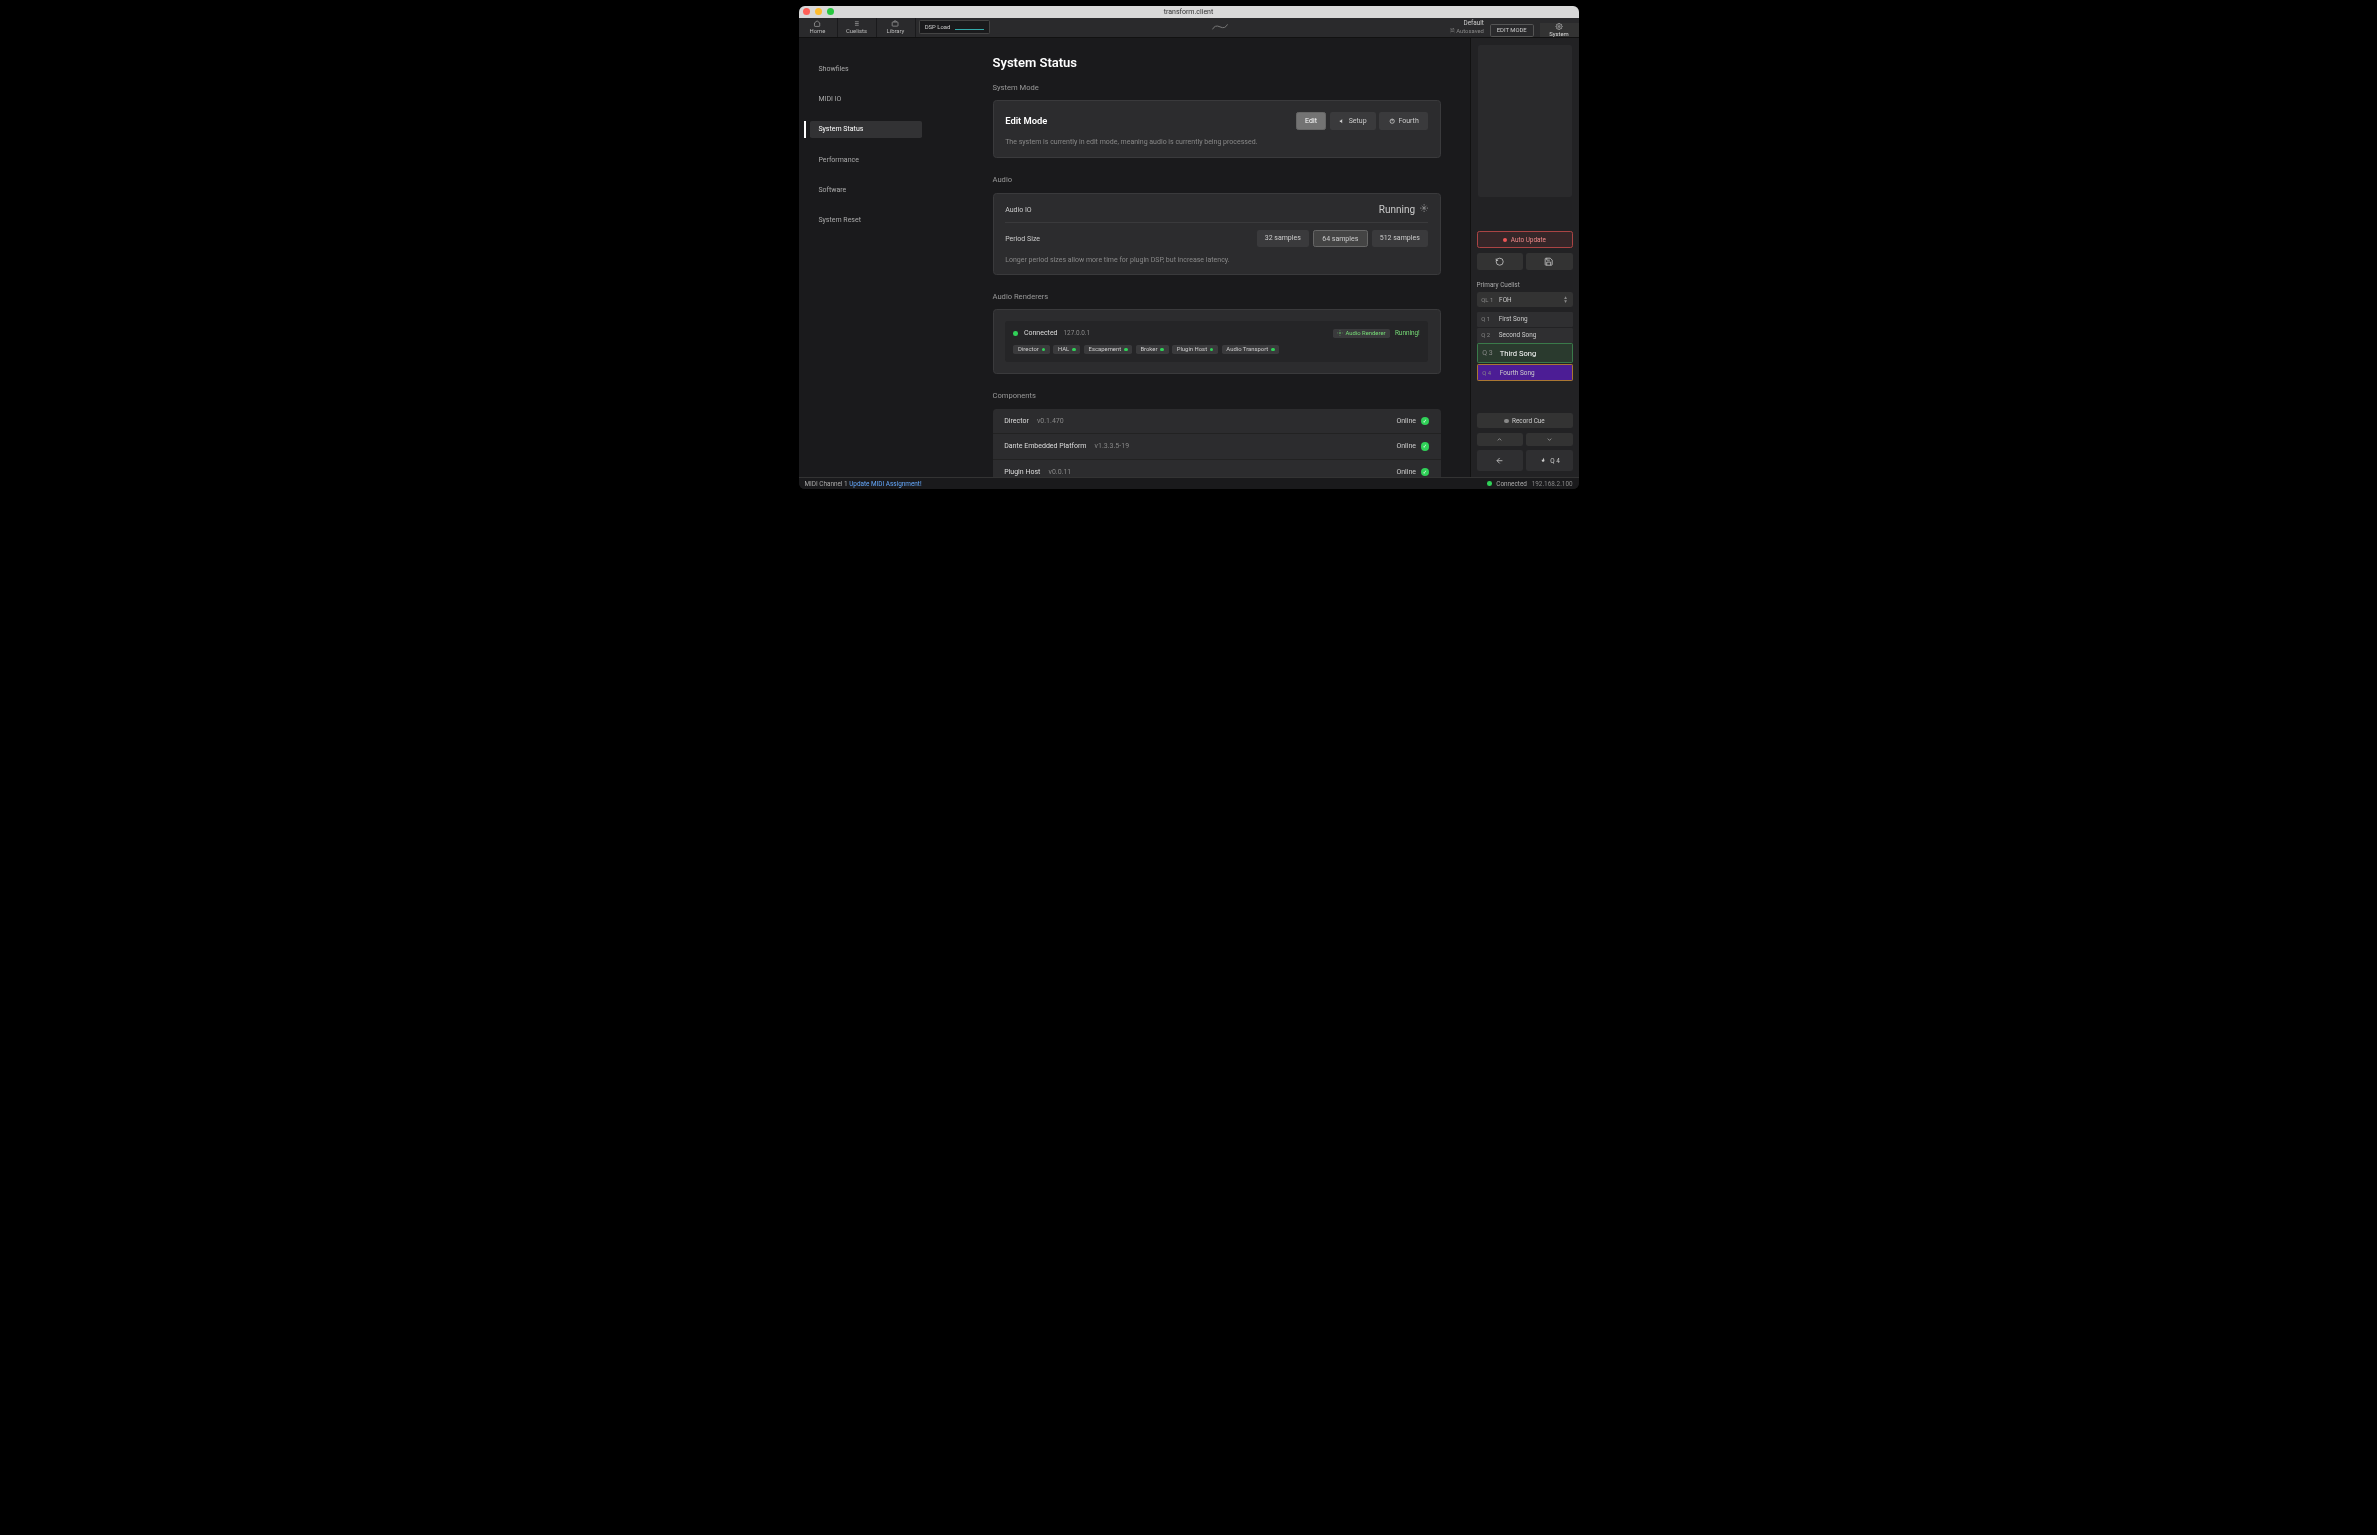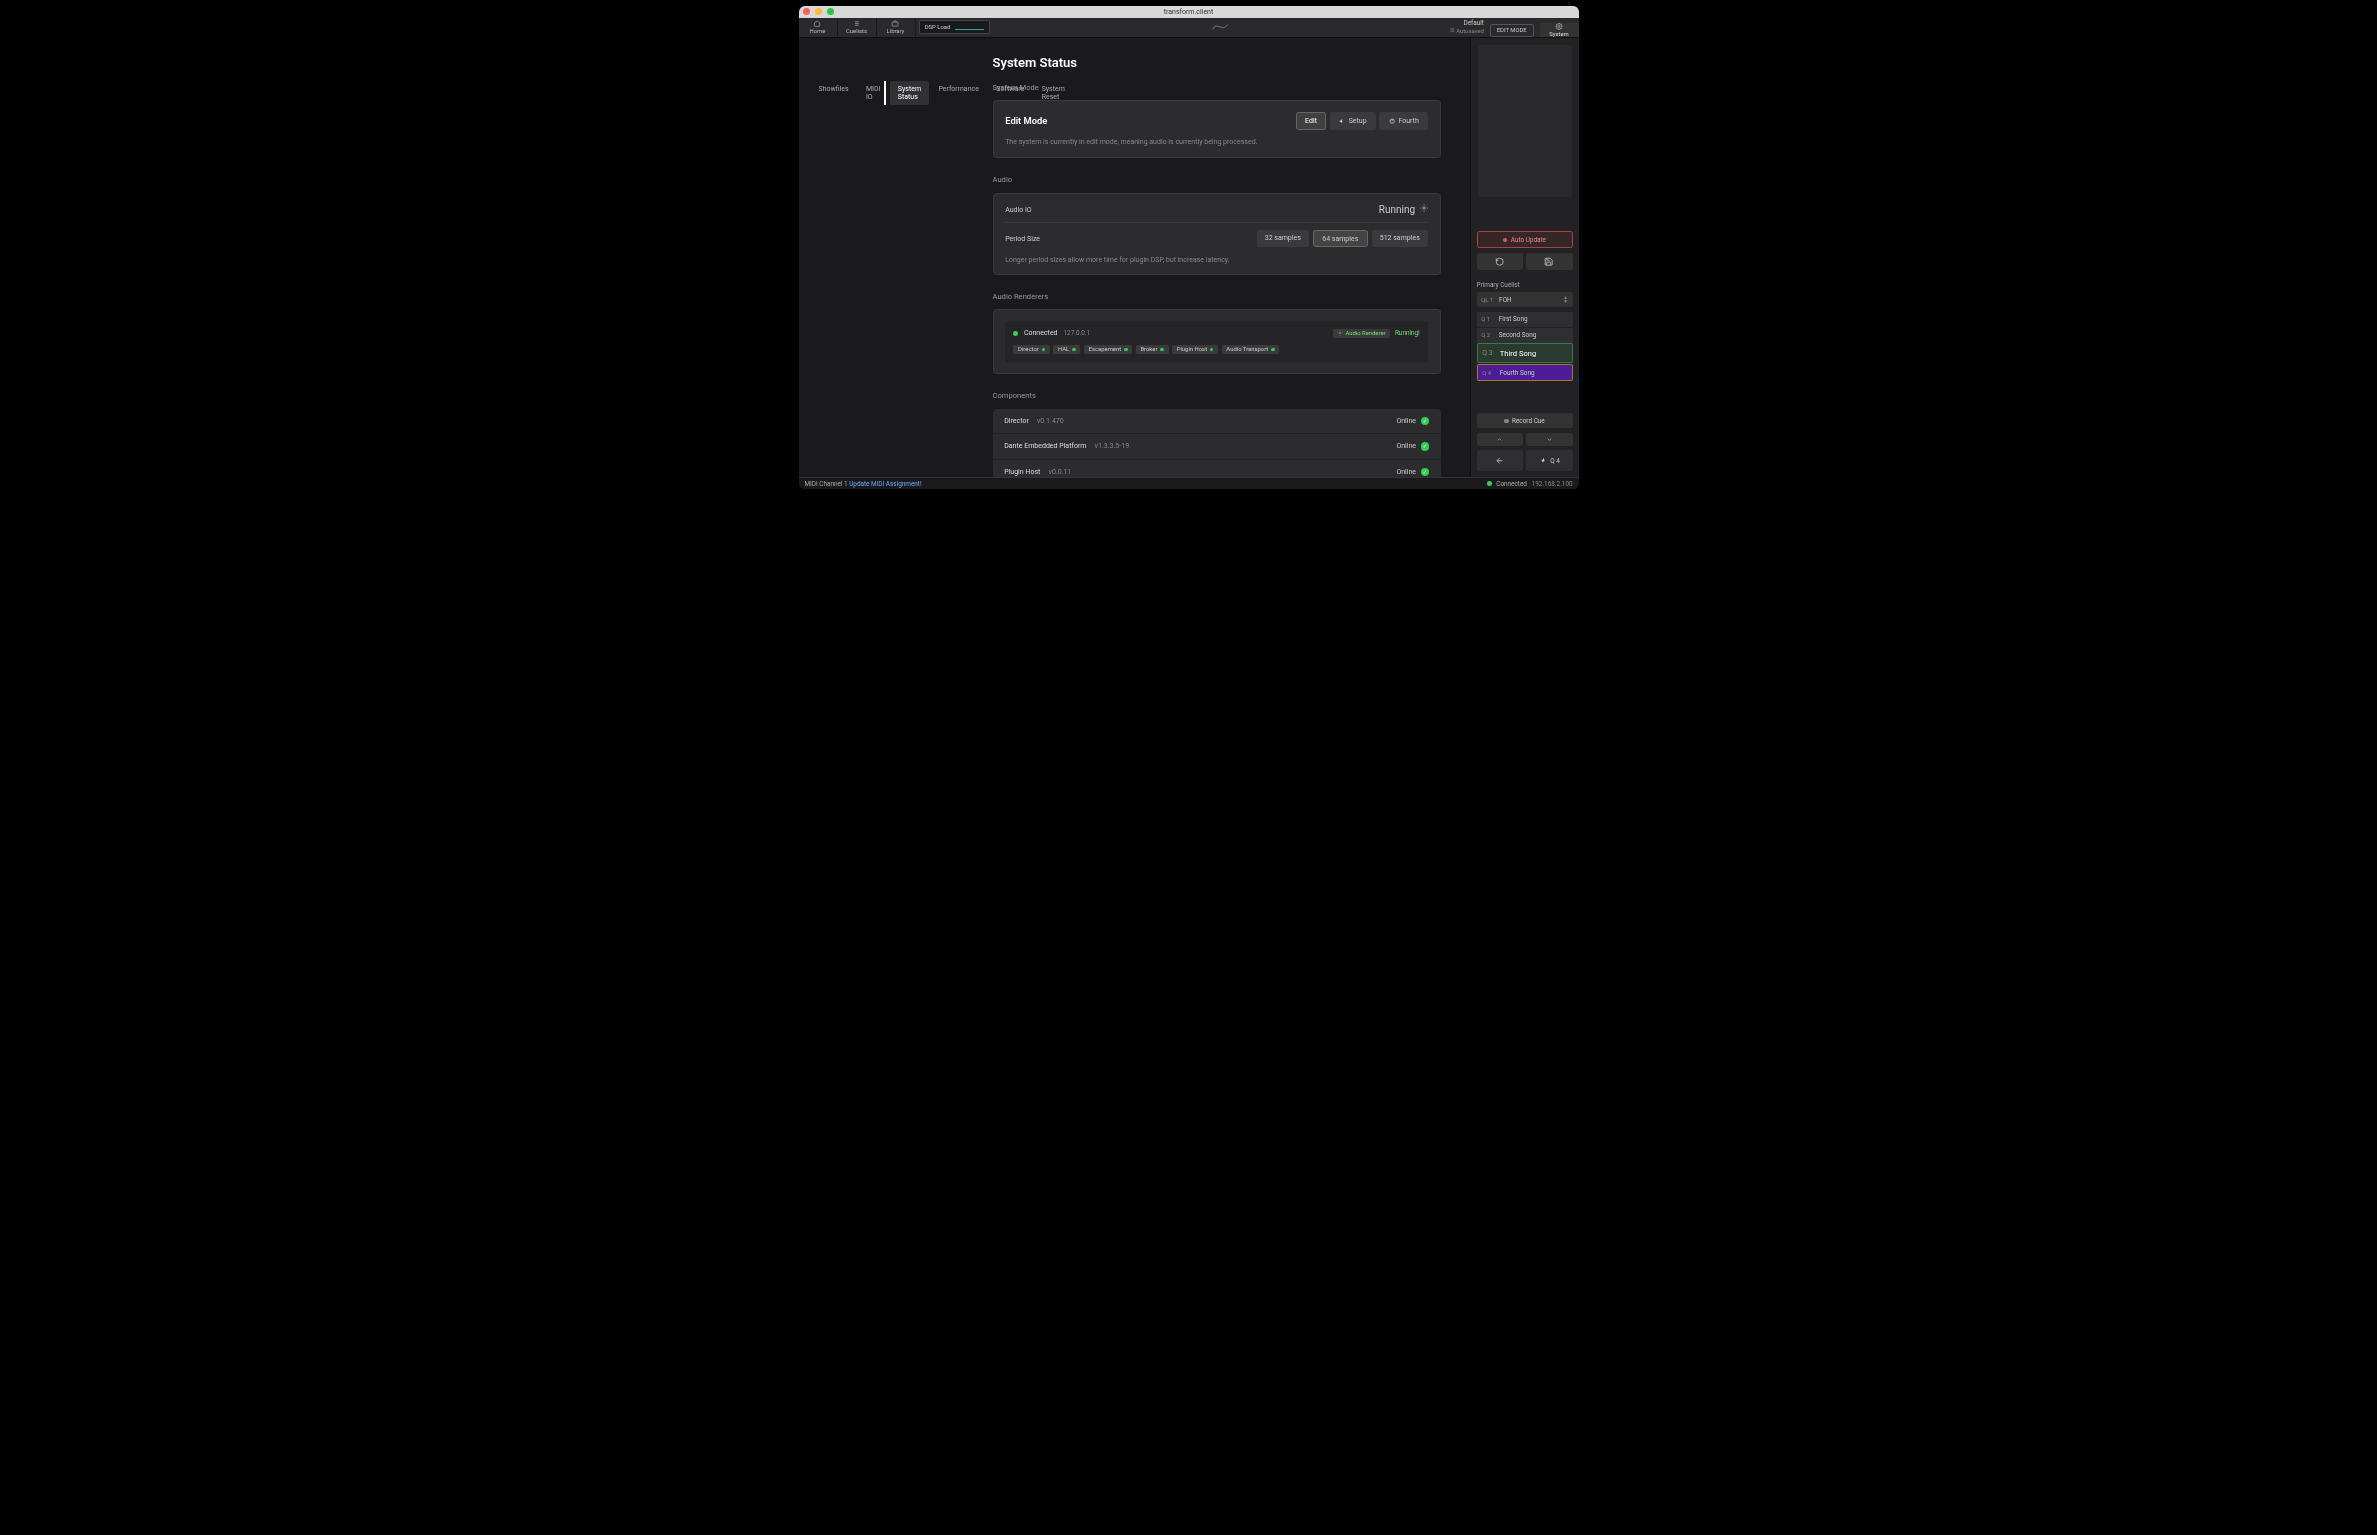--- a/index.html
+++ b/index.html
@@ -18,34 +18,34 @@
 .center-logo { flex:1; display:flex; align-items:center; justify-content:center;}
 .center-logo svg { width:20px; height:11.7px;}
 .topright { display:flex; align-items:flex-end; gap:5.9px; padding-right:0;}
 .showname { text-align:right; color:#ccc; font-size:6.4px;}
 .showname .sub { font-size:5.9px; color:#888;}
 .editmode-pill { border:0.6px solid #555; padding:2.3px 5.9px; border-radius:1.8px; font-size:5.9px; color:#ccc;}
 .systemtab { width:39px; background:#333; display:flex; flex-direction:column; align-items:center; justify-content:center; gap:0.6px; color:#ddd; font-size:5.9px;}
 .body { flex:1; display:flex; overflow:hidden;}
 .leftcol { width:672px; display:flex; overflow:hidden;}
 .sidebar { width:135px; padding:23.4px 11.7px; }
-.navlist { display:flex; flex-direction:row; gap:1px;margin-top:20px;}
+.navlist { display:flex; flex-direction:column; gap:14px;}
 .navitem { padding:4.1px 8.2px; color:#aaa; font-size:7px; border-radius:1.8px; cursor:pointer; position:relative;}
 .navitem.active { background:#323234; color:#fff;}
 .navitem.active::before { content:''; position:absolute; left:-5.9px; top:0; bottom:0; width:1.8px; background:#fff;}
 .maincontent { flex:1; padding:17.6px 29px 17.6px 59px; overflow-y:auto; color:#ddd;}
 .maincontent::-webkit-scrollbar{ width:4.7px;} .maincontent::-webkit-scrollbar-thumb{ background:#444; border-radius:2.3px;}
 .page-title { font-size:13px; font-weight:600; margin-bottom:13px; color:#fff;}
 .section-h { font-size:7.6px; color:#999; margin-bottom:8.2px; margin-top:5.9px;}
 .card { background:#2c2c2e; border:0.6px solid #3a3a3c; border-radius:3.5px; padding:10.5px 11.7px; margin-bottom:17.6px;}
 .mode-row { display:flex; justify-content:space-between; align-items:center;}
 .mode-title { font-size:9.4px; font-weight:600; color:#fff;}
 .seg { display:flex; gap:3.5px;}
 .segbtn { background:#3a3a3c; padding:4.1px 8.2px; border-radius:2.3px; font-size:7px; color:#ccc; cursor:pointer; display:flex; align-items:center; gap:3.5px; border:0.6px solid transparent;}
-.segbtn.active { background:#404040; border:0.6px solid #666; color:#fff;}
+.segbtn.active { background:#737373; border:0.6px solid #666; color:#fff;}
 .desc { font-size:7px; color:#888; margin-top:8.2px;}
 .card-row { display:flex; justify-content:space-between; align-items:center; padding:7px 0;}
 .card-row + .card-row { border-top:0.6px solid #3a3a3c;}
 .row-label { font-size:7px; color:#ccc;}
 .row-right { display:flex; align-items:flex-start; gap:4.7px; font-size:10px; color:#ccc;}
 .gear { width:8.2px; height:8.2px;}
 .samplebtns { display:flex; gap:4px;}
 .samplebtn { background:#3a3a3c; padding:3.5px 8.2px; border-radius:2.3px; font-size:7px; color:#ccc; cursor:pointer;}
 .samplebtn.active { background:#444; border:0.6px solid #666;}
 .renderer-box { background:#252527; border-radius:2.9px; padding:8.2px;}

